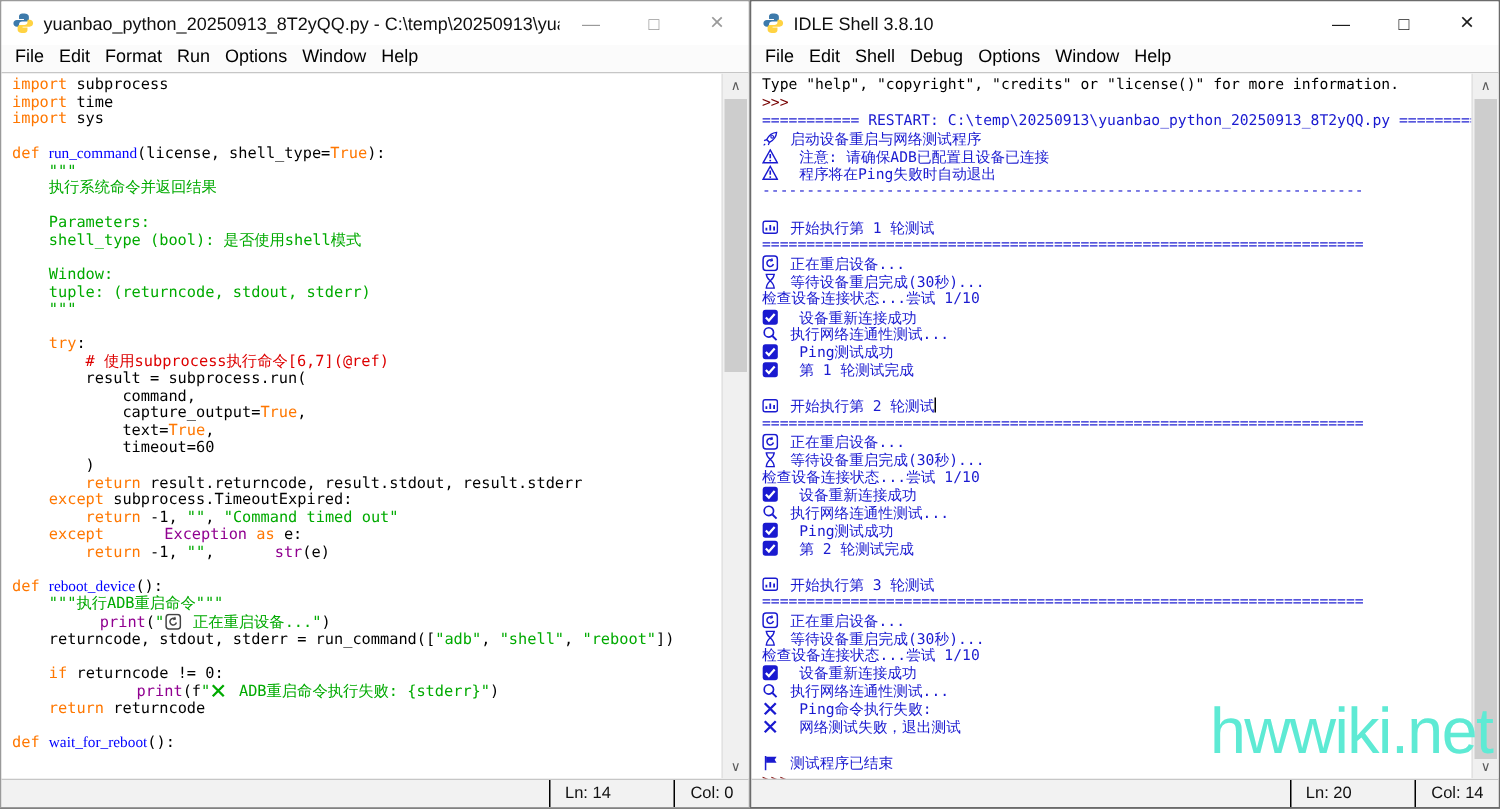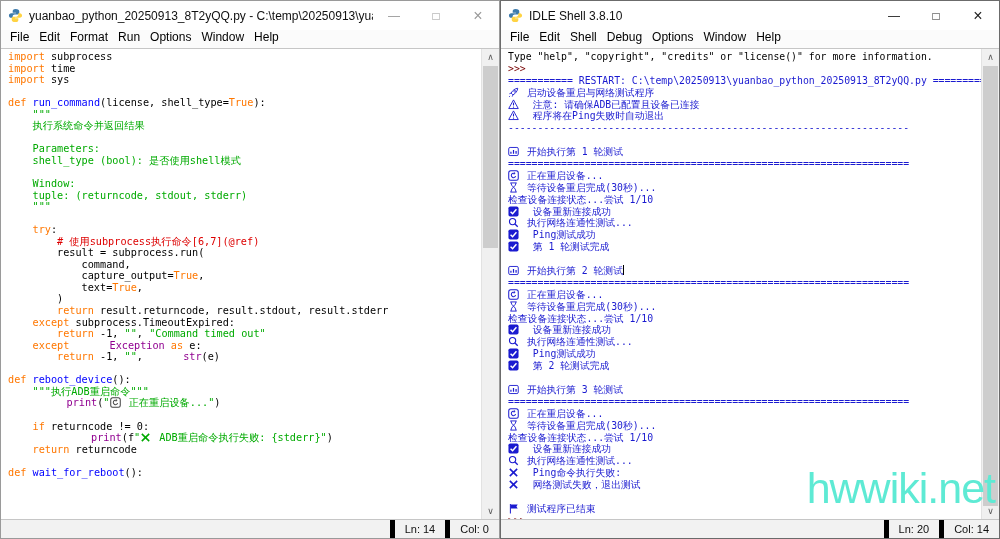--- a/index.html
+++ b/index.html
@@ -21,40 +21,40 @@
            background:#fbfbfb;padding-left:4px;}
   .menu-item{font-size:12px;color:#000;padding:0 5px;}
   .content{flex:1;display:flex;overflow:hidden;background:#fff;position:relative;}
   .textpane{flex:1;overflow:hidden;padding:2px 12px 0 7px;}
   .linerow{white-space:pre;}
   .codearea{font:10.2px/11.55px "DejaVu Sans Mono","Liberation Mono",monospace;}
   .codearea .linerow{height:11.55px;}
   .shellarea{font:9.8px/11.9px "DejaVu Sans Mono","Liberation Mono",monospace;}
   .shellarea .linerow{height:11.9px;}
   
-  .tk-kw{color:#ff7700;} .tk-df{color:#0000ff;} .tk-st{color:#00aa00;}
+  .tk-kw{color:#ff7700;} .tk-df{color:#0000ff;font-family:Liberation Serif, serif;} .tk-st{color:#00aa00;}
   .tk-cm{color:#dd0000;} .tk-bi{color:#900090;margin-left:34px;} .tk-pl{color:#000;}
   
   .sh-txt{color:#000;} .sh-prompt{color:#770000;} .sh-stdout{color:#1a1ad0;}
   
   .icon{display:inline-block;width:12px;margin-right:1px;}
   .icon svg{vertical-align:-2px;}
   .codearea [data-name="reboot-icon"]{color:#444;}
   .text-cursor{display:inline-block;width:1.5px;height:10px;background:#000;vertical-align:-1px;}
   
   .scrollbar{flex:0 0 17px;background:#f0f0f0;position:relative;border-left:1px solid #e2e2e2;}
   .sb-btn{position:absolute;left:0;width:17px;height:16px;display:flex;align-items:center;
           justify-content:center;color:#5a5a5a;font-size:9px;}
   .sb-up{top:0;} .sb-down{bottom:0;}
   .sb-thumb{position:absolute;left:1px;width:15px;background:#cdcdcd;}
   .leftwin .sb-thumb{top:17px;height:182px;}
   .rightwin .sb-thumb{top:17px;height:440px;}
   .statusbar{flex:0 0 18px;border-top:1px solid #c6c6c6;background:#f2f2f2;display:flex;
              justify-content:flex-end;align-items:stretch;font-size:11px;color:#101010;}
-  .status-cell{padding:0 10px;border-left:5px solid #000000;display:flex;align-items:center;}
+  .status-cell{padding:0 10px;border-left:1px solid #000000;display:flex;align-items:center;margin-left:32px;}
   .watermark{position:absolute;right:5px;bottom:26px;font-size:43px;letter-spacing:-1px;
              color:#5eead4;z-index:60;font-family:"Liberation Sans",sans-serif;}
 </style>
 </head>
 <body>
 
 <div class="screen" data-name="desktop">
 
   <section class="window leftwin" data-name="editor-window">
     <div class="titlebar" data-name="editor-titlebar">
@@ -96,34 +96,36 @@
           <div class="linerow" data-name="code-line"><span class="tk-st">    Window:</span></div>
           <div class="linerow" data-name="code-line"><span class="tk-st">    tuple: (returncode, stdout, stderr)</span></div>
           <div class="linerow" data-name="code-line"><span class="tk-st">    """</span></div>
           <div class="linerow" data-name="code-line">&nbsp;</div>
           <div class="linerow" data-name="code-line"><span class="tk-pl">    </span><span class="tk-kw">try</span><span class="tk-pl">:</span></div>
           <div class="linerow" data-name="code-line"><span class="tk-cm">        # 使用subprocess执行命令[6,7](@ref)</span></div>
           <div class="linerow" data-name="code-line"><span class="tk-pl">        result = subprocess.run(</span></div>
           <div class="linerow" data-name="code-line"><span class="tk-pl">            command,</span></div>
           <div class="linerow" data-name="code-line"><span class="tk-pl">            capture_output=</span><span class="tk-kw">True</span><span class="tk-pl">,</span></div>
           <div class="linerow" data-name="code-line"><span class="tk-pl">            text=</span><span class="tk-kw">True</span><span class="tk-pl">,</span></div>
+          <div class="linerow" data-name="code-line"><span class="tk-pl">            timeout=60</span></div>
           <div class="linerow" data-name="code-line"><span class="tk-pl">        )</span></div>
           <div class="linerow" data-name="code-line"><span class="tk-pl">        </span><span class="tk-kw">return</span><span class="tk-pl"> result.returncode, result.stdout, result.stderr</span></div>
           <div class="linerow" data-name="code-line"><span class="tk-pl">    </span><span class="tk-kw">except</span><span class="tk-pl"> subprocess.TimeoutExpired:</span></div>
           <div class="linerow" data-name="code-line"><span class="tk-pl">        </span><span class="tk-kw">return</span><span class="tk-pl"> -1, </span><span class="tk-st">""</span><span class="tk-pl">, </span><span class="tk-st">"Command timed out"</span></div>
           <div class="linerow" data-name="code-line"><span class="tk-pl">    </span><span class="tk-kw">except</span><span class="tk-pl"> </span><span class="tk-bi">Exception</span><span class="tk-pl"> </span><span class="tk-kw">as</span><span class="tk-pl"> e:</span></div>
           <div class="linerow" data-name="code-line"><span class="tk-pl">        </span><span class="tk-kw">return</span><span class="tk-pl"> -1, </span><span class="tk-st">""</span><span class="tk-pl">, </span><span class="tk-bi">str</span><span class="tk-pl">(e)</span></div>
           <div class="linerow" data-name="code-line">&nbsp;</div>
           <div class="linerow" data-name="code-line"><span class="tk-kw">def</span><span class="tk-pl"> </span><span class="tk-df">reboot_device</span><span class="tk-pl">():</span></div>
           <div class="linerow" data-name="code-line"><span class="tk-st">    """执行ADB重启命令"""</span></div>
           <div class="linerow" data-name="code-line"><span class="tk-pl">    </span><span class="tk-bi">print</span><span class="tk-pl">(</span><span class="tk-st">"<span class="icon" data-name="reboot-icon"><svg viewBox="0 0 12 12" width="11" height="11" fill="none" stroke="currentColor" stroke-width="1">
                   <rect x="0.8" y="0.8" width="10.4" height="10.4" rx="2.2" stroke-width="1.1"></rect>
                   <path d="M8.3 6.6A2.4 2.4 0 1 1 7.3 3.9" stroke-width="1.1"></path>
                   <path d="M7.1 2.5 7.5 4.1 6 4.4" stroke-width="0.9"></path>
                 </svg></span> 正在重启设备..."</span><span class="tk-pl">)</span></div>
+          <div class="linerow" data-name="code-line"><span class="tk-pl">    returncode, stdout, stderr = run_command([</span><span class="tk-st">"adb"</span><span class="tk-pl">, </span><span class="tk-st">"shell"</span><span class="tk-pl">, </span><span class="tk-st">"reboot"</span><span class="tk-pl">])</span></div>
           <div class="linerow" data-name="code-line">&nbsp;</div>
           <div class="linerow" data-name="code-line"><span class="tk-pl">    </span><span class="tk-kw">if</span><span class="tk-pl"> returncode != 0:</span></div>
           <div class="linerow" data-name="code-line"><span class="tk-pl">        </span><span class="tk-bi">print</span><span class="tk-pl">(f</span><span class="tk-st">"<span class="icon" data-name="cross-icon"><svg viewBox="0 0 12 12" width="11" height="11" fill="none" stroke="currentColor" stroke-width="1">
                   <path d="M2 2 10 10M10 2 2 10" stroke-width="1.7"></path>
                 </svg></span> ADB重启命令执行失败: {stderr}"</span><span class="tk-pl">)</span></div>
           <div class="linerow" data-name="code-line"><span class="tk-pl">    </span><span class="tk-kw">return</span><span class="tk-pl"> returncode</span></div>
           <div class="linerow" data-name="code-line">&nbsp;</div>
           <div class="linerow" data-name="code-line"><span class="tk-kw">def</span><span class="tk-pl"> </span><span class="tk-df">wait_for_reboot</span><span class="tk-pl">():</span></div>
         </div>
       <div class="scrollbar" data-name="editor-scrollbar">

